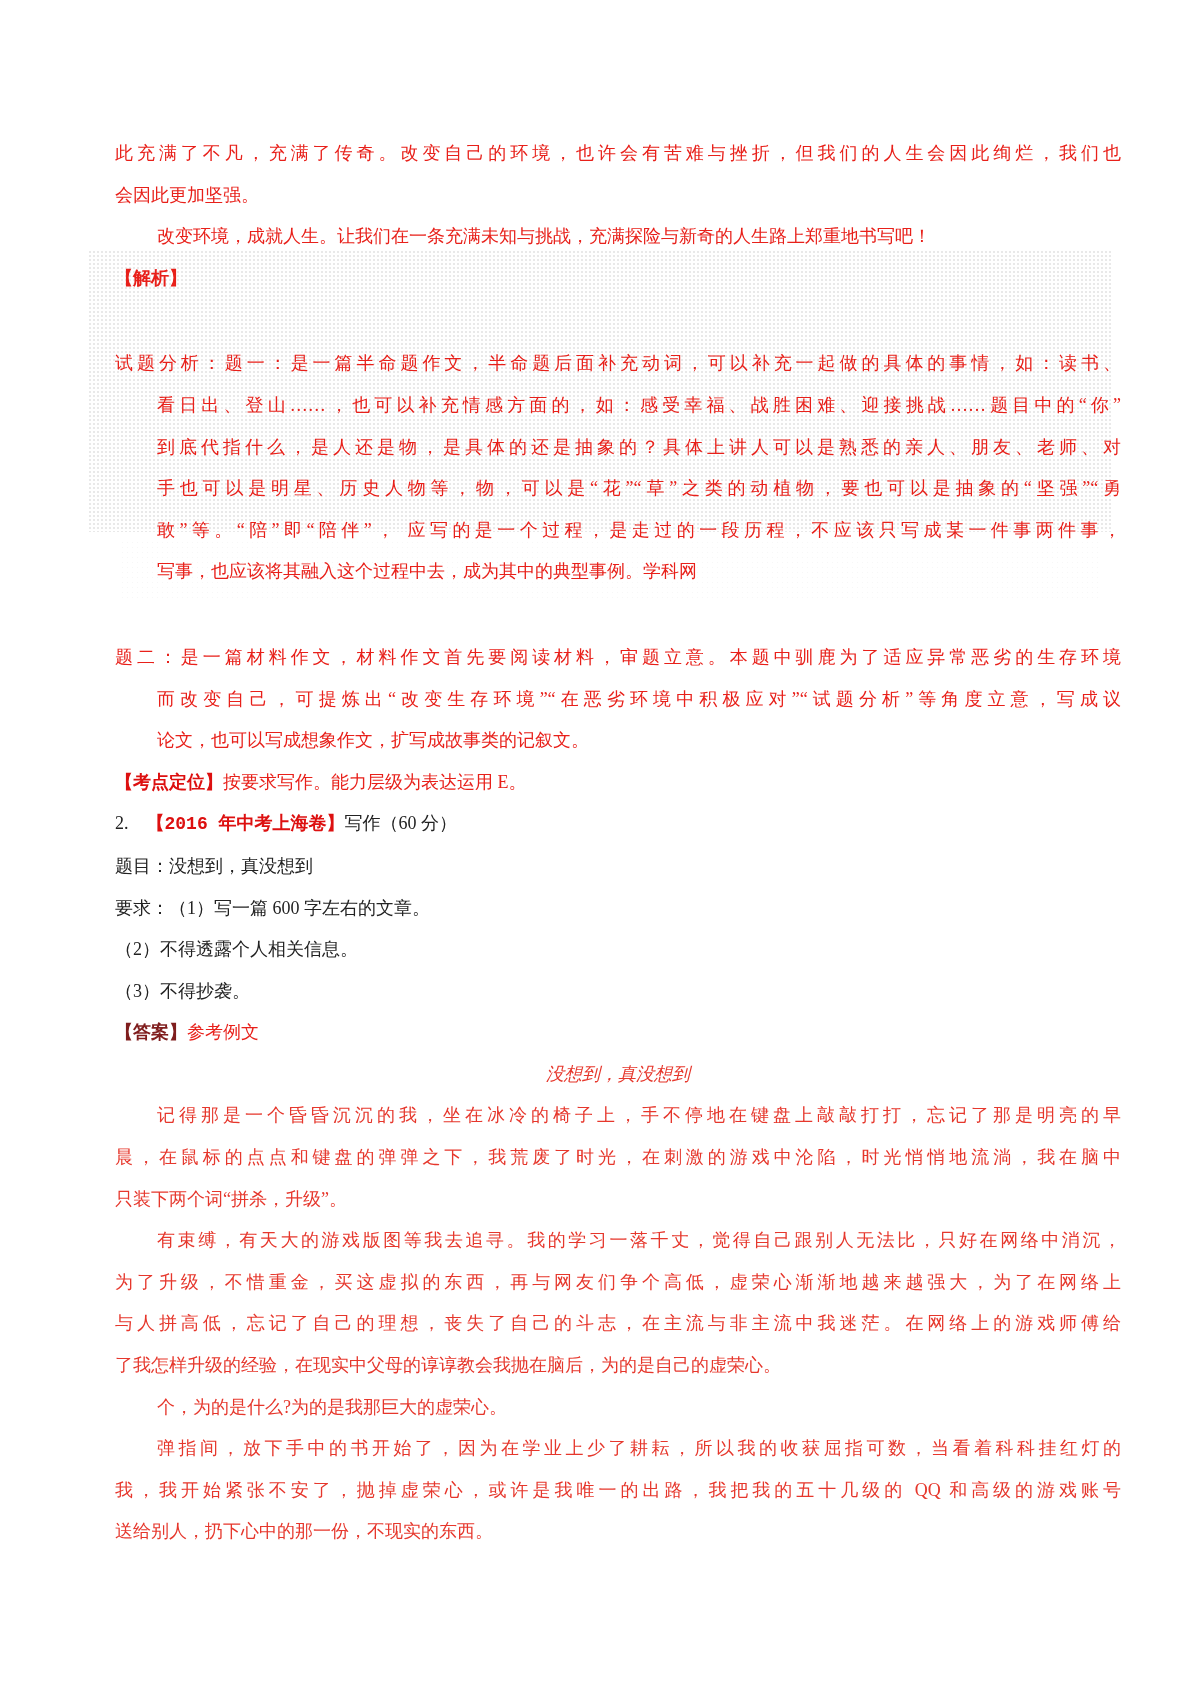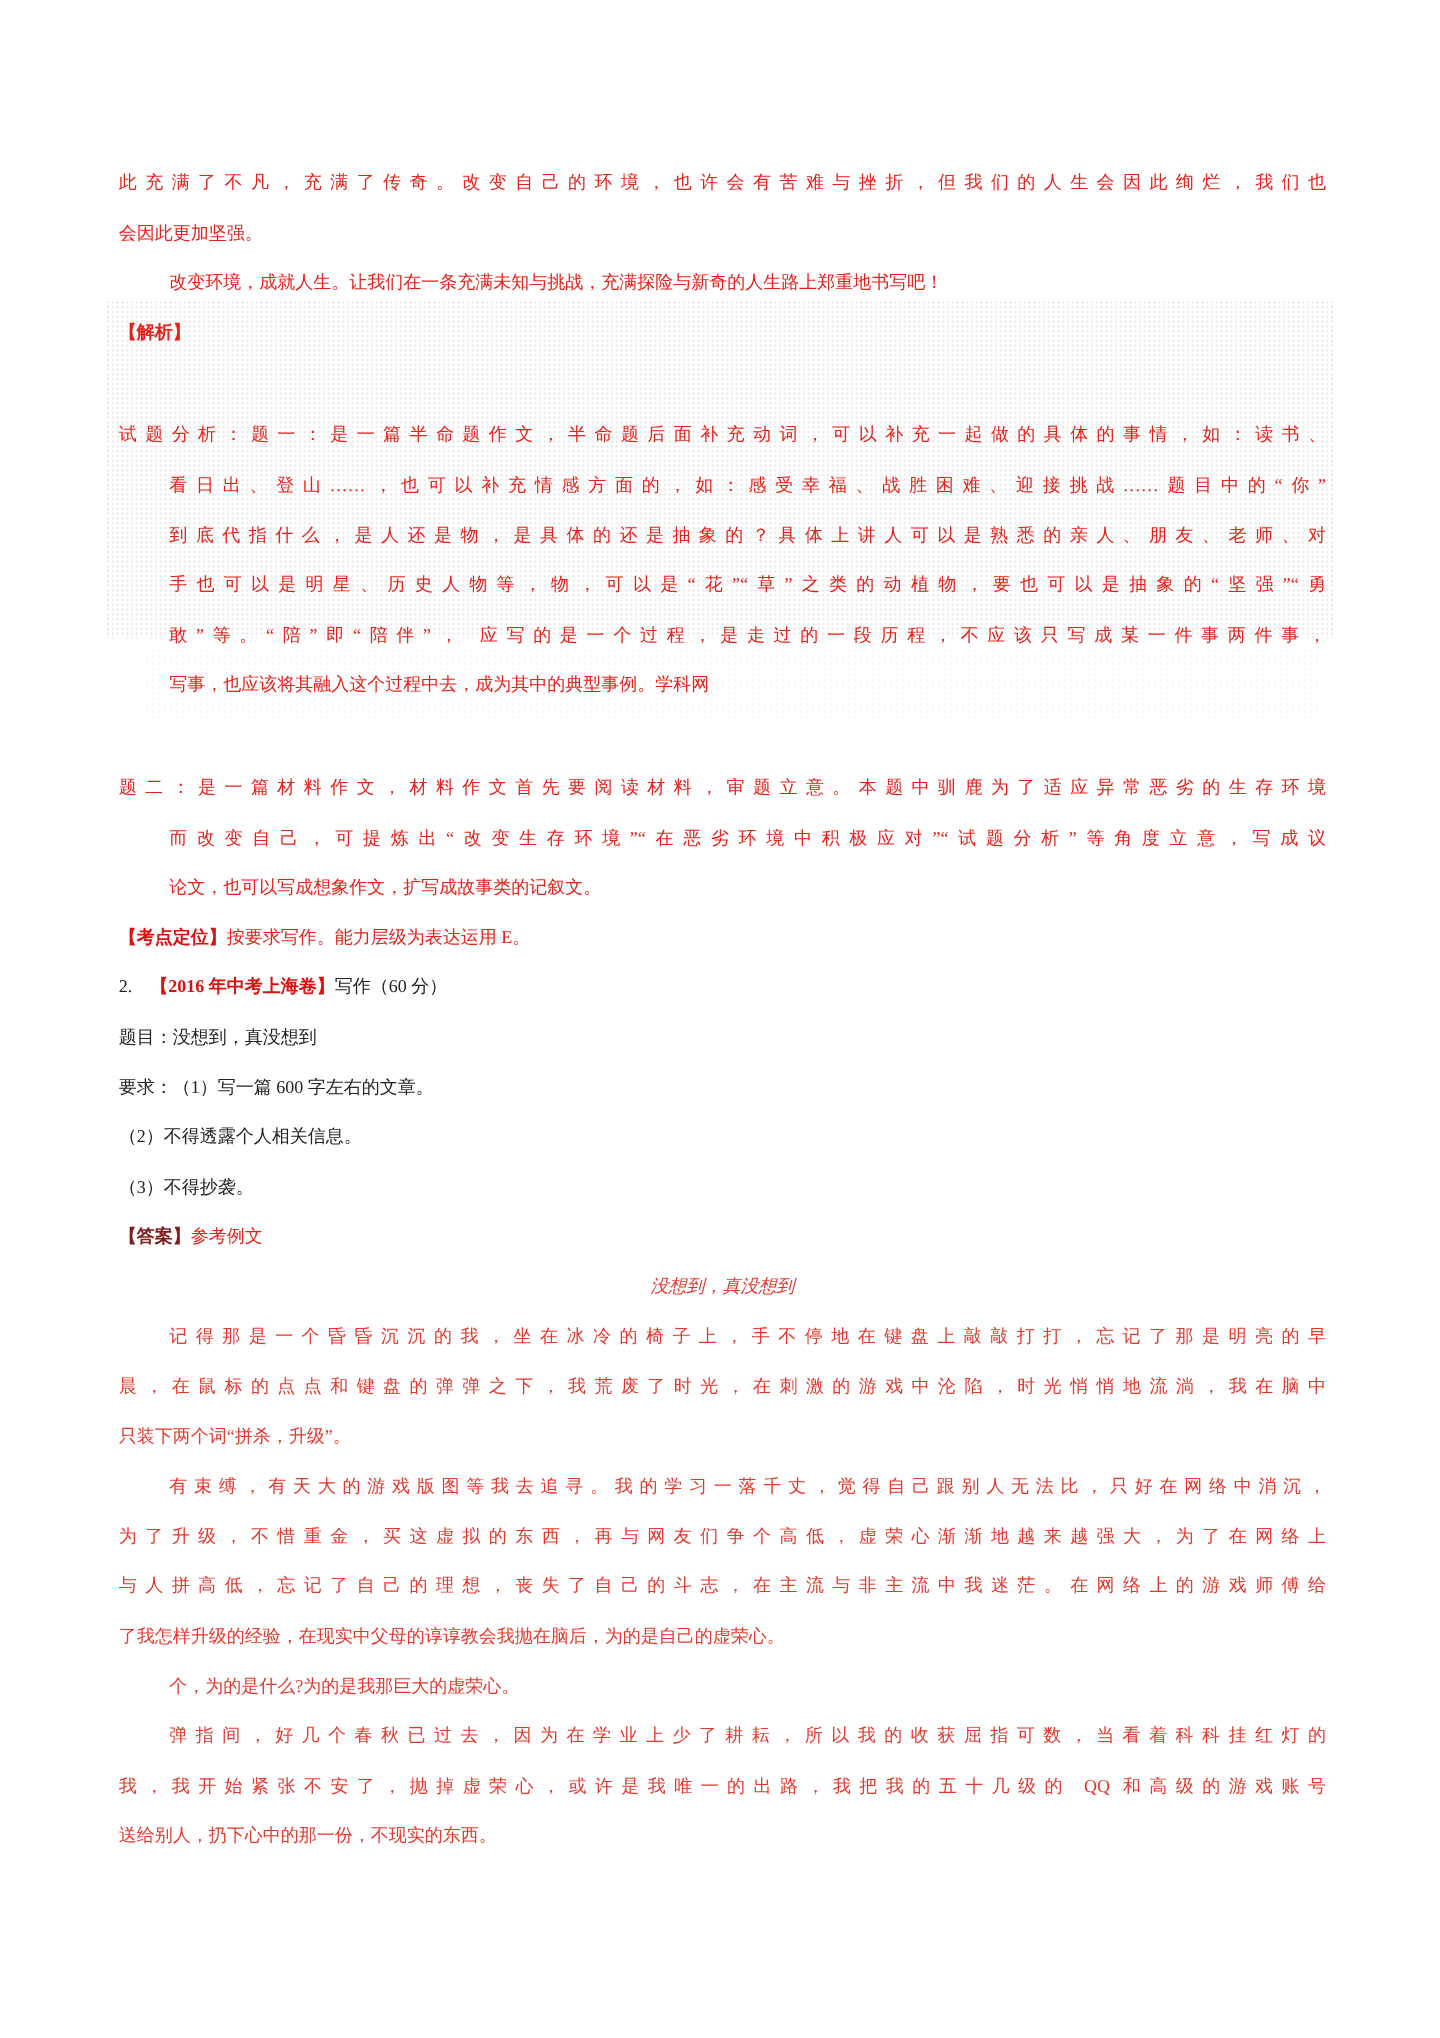--- a/index.html
+++ b/index.html
@@ -7,24 +7,24 @@
     position: relative;
     width: 1200px;
     height: 1698px;
     margin: 0 auto;
     background: #ffffff;
     overflow: hidden;
     font-family: "Liberation Serif", "DejaVu Serif", serif;
   }
   .content {
     position: absolute;
-    left: 99px;
+    left: 115px;
     top: 133px;
     width: 1006px;
-    font-size: 15px;
+    font-size: 18px;
     color: var(--black, #222222);
   }
   .tl {
     line-height: 41.6px;
     white-space: pre-wrap;
   }
   
   .jf { text-align: justify; text-align-last: justify; }
   .b { font-weight: bold; }
   .center { text-align: center; font-style: italic; }
@@ -87,21 +87,21 @@
         </div>
       <div class="hang">
           <div class="tl jf">题二：是一篇材料作文，材料作文首先要阅读材料，审题立意。本题中驯鹿为了适应异常恶劣的生存环境</div>
           <div class="tl jf">而改变自己，可提炼出“改变生存环境”“在恶劣环境中积极应对”“试题分析”等角度立意，写成议</div>
           <div class="tl">论文，也可以写成想象作文，扩写成故事类的记叙文。</div>
         </div>
       <div class="tl"><span class="b" style="color: rgb(221, 16, 16);">【考点定位】</span><span style="color: rgb(232, 32, 26);">按要求写作。能力层级为表达运用 E。</span></div>
     </section>
 
     <section class="sec-question">
-      <div class="tl"><span style="color: rgb(34, 34, 34);">2. </span><span class="b" style="color: rgb(221, 16, 16);">【2016 年中考上海卷】</span><span style="color: rgb(34, 34, 34);">写作（60 分）</span></div>
+      <div class="tl"><span style="color: rgb(34, 34, 34);">2. </span><span class="b" style="color: rgb(221, 16, 16); font-family: Liberation Mono, monospace;">【2016 年中考上海卷】</span><span style="color: rgb(34, 34, 34);">写作（60 分）</span></div>
       <div class="tl">题目：没想到，真没想到</div>
       <div class="tl">要求：（1）写一篇 600 字左右的文章。</div>
       <div class="tl">（2）不得透露个人相关信息。</div>
       <div class="tl">（3）不得抄袭。</div>
       <div class="tl"><span class="b" style="color: #7f1d1d;">【答案】</span><span style="color: rgb(232, 32, 26);">参考例文</span></div>
     </section>
 
     <section class="sec-essay">
       <div class="tl center">没想到，真没想到</div>
       <div class="indent-first">
@@ -112,20 +112,20 @@
       <div class="indent-first">
           <div class="tl jf">有束缚，有天大的游戏版图等我去追寻。我的学习一落千丈，觉得自己跟别人无法比，只好在网络中消沉，</div>
           <div class="tl jf">为了升级，不惜重金，买这虚拟的东西，再与网友们争个高低，虚荣心渐渐地越来越强大，为了在网络上</div>
           <div class="tl jf">与人拼高低，忘记了自己的理想，丧失了自己的斗志，在主流与非主流中我迷茫。在网络上的游戏师傅给</div>
           <div class="tl">了我怎样升级的经验，在现实中父母的谆谆教会我抛在脑后，为的是自己的虚荣心。</div>
         </div>
       <div class="indent-first">
           <div class="tl">个，为的是什么?为的是我那巨大的虚荣心。</div>
         </div>
       <div class="indent-first">
-          <div class="tl jf">弹指间，好几个春秋已过去，因为在学业上少了耕耘，所以我的收获屈指可数，当看着科科挂红灯的</div>
+          <div class="tl jf">弹指间，放下手中的书开始了，因为在学业上少了耕耘，所以我的收获屈指可数，当看着科科挂红灯的</div>
           <div class="tl jf">我，我开始紧张不安了，抛掉虚荣心，或许是我唯一的出路，我把我的五十几级的 QQ 和高级的游戏账号</div>
           <div class="tl">送给别人，扔下心中的那一份，不现实的东西。</div>
         </div>
     </section>
 
   </div>
 </div>
 
 </body></html>

